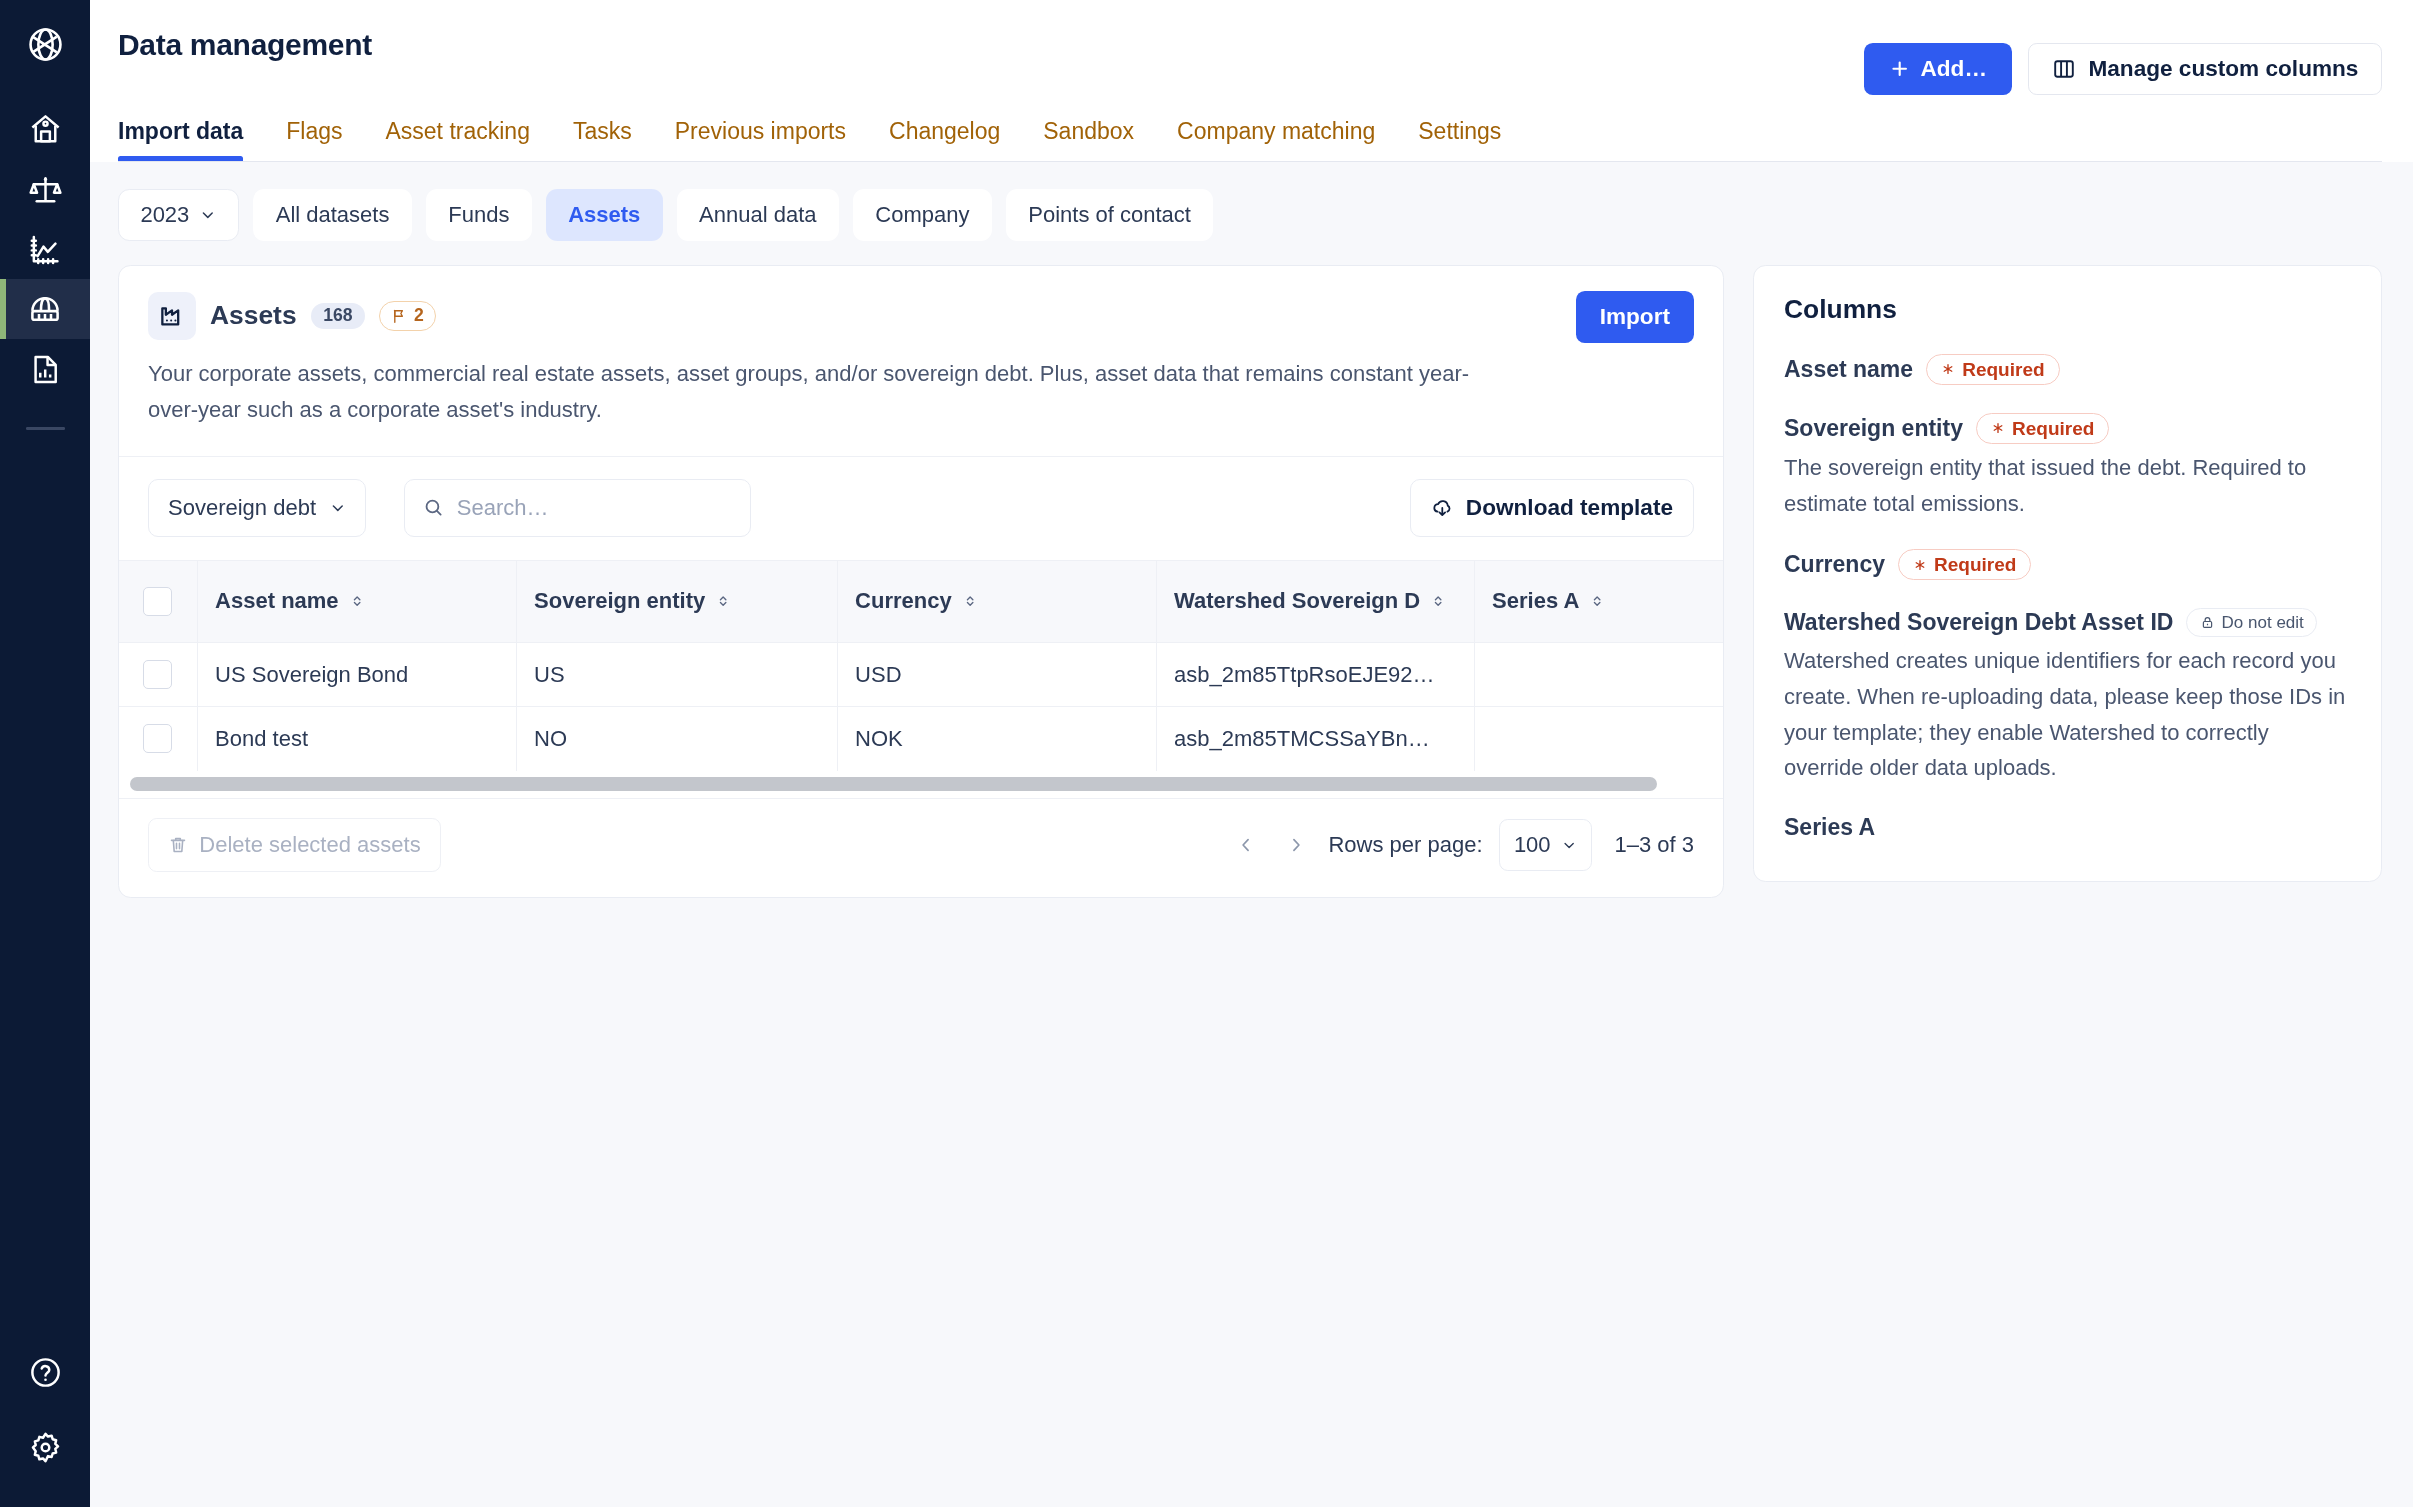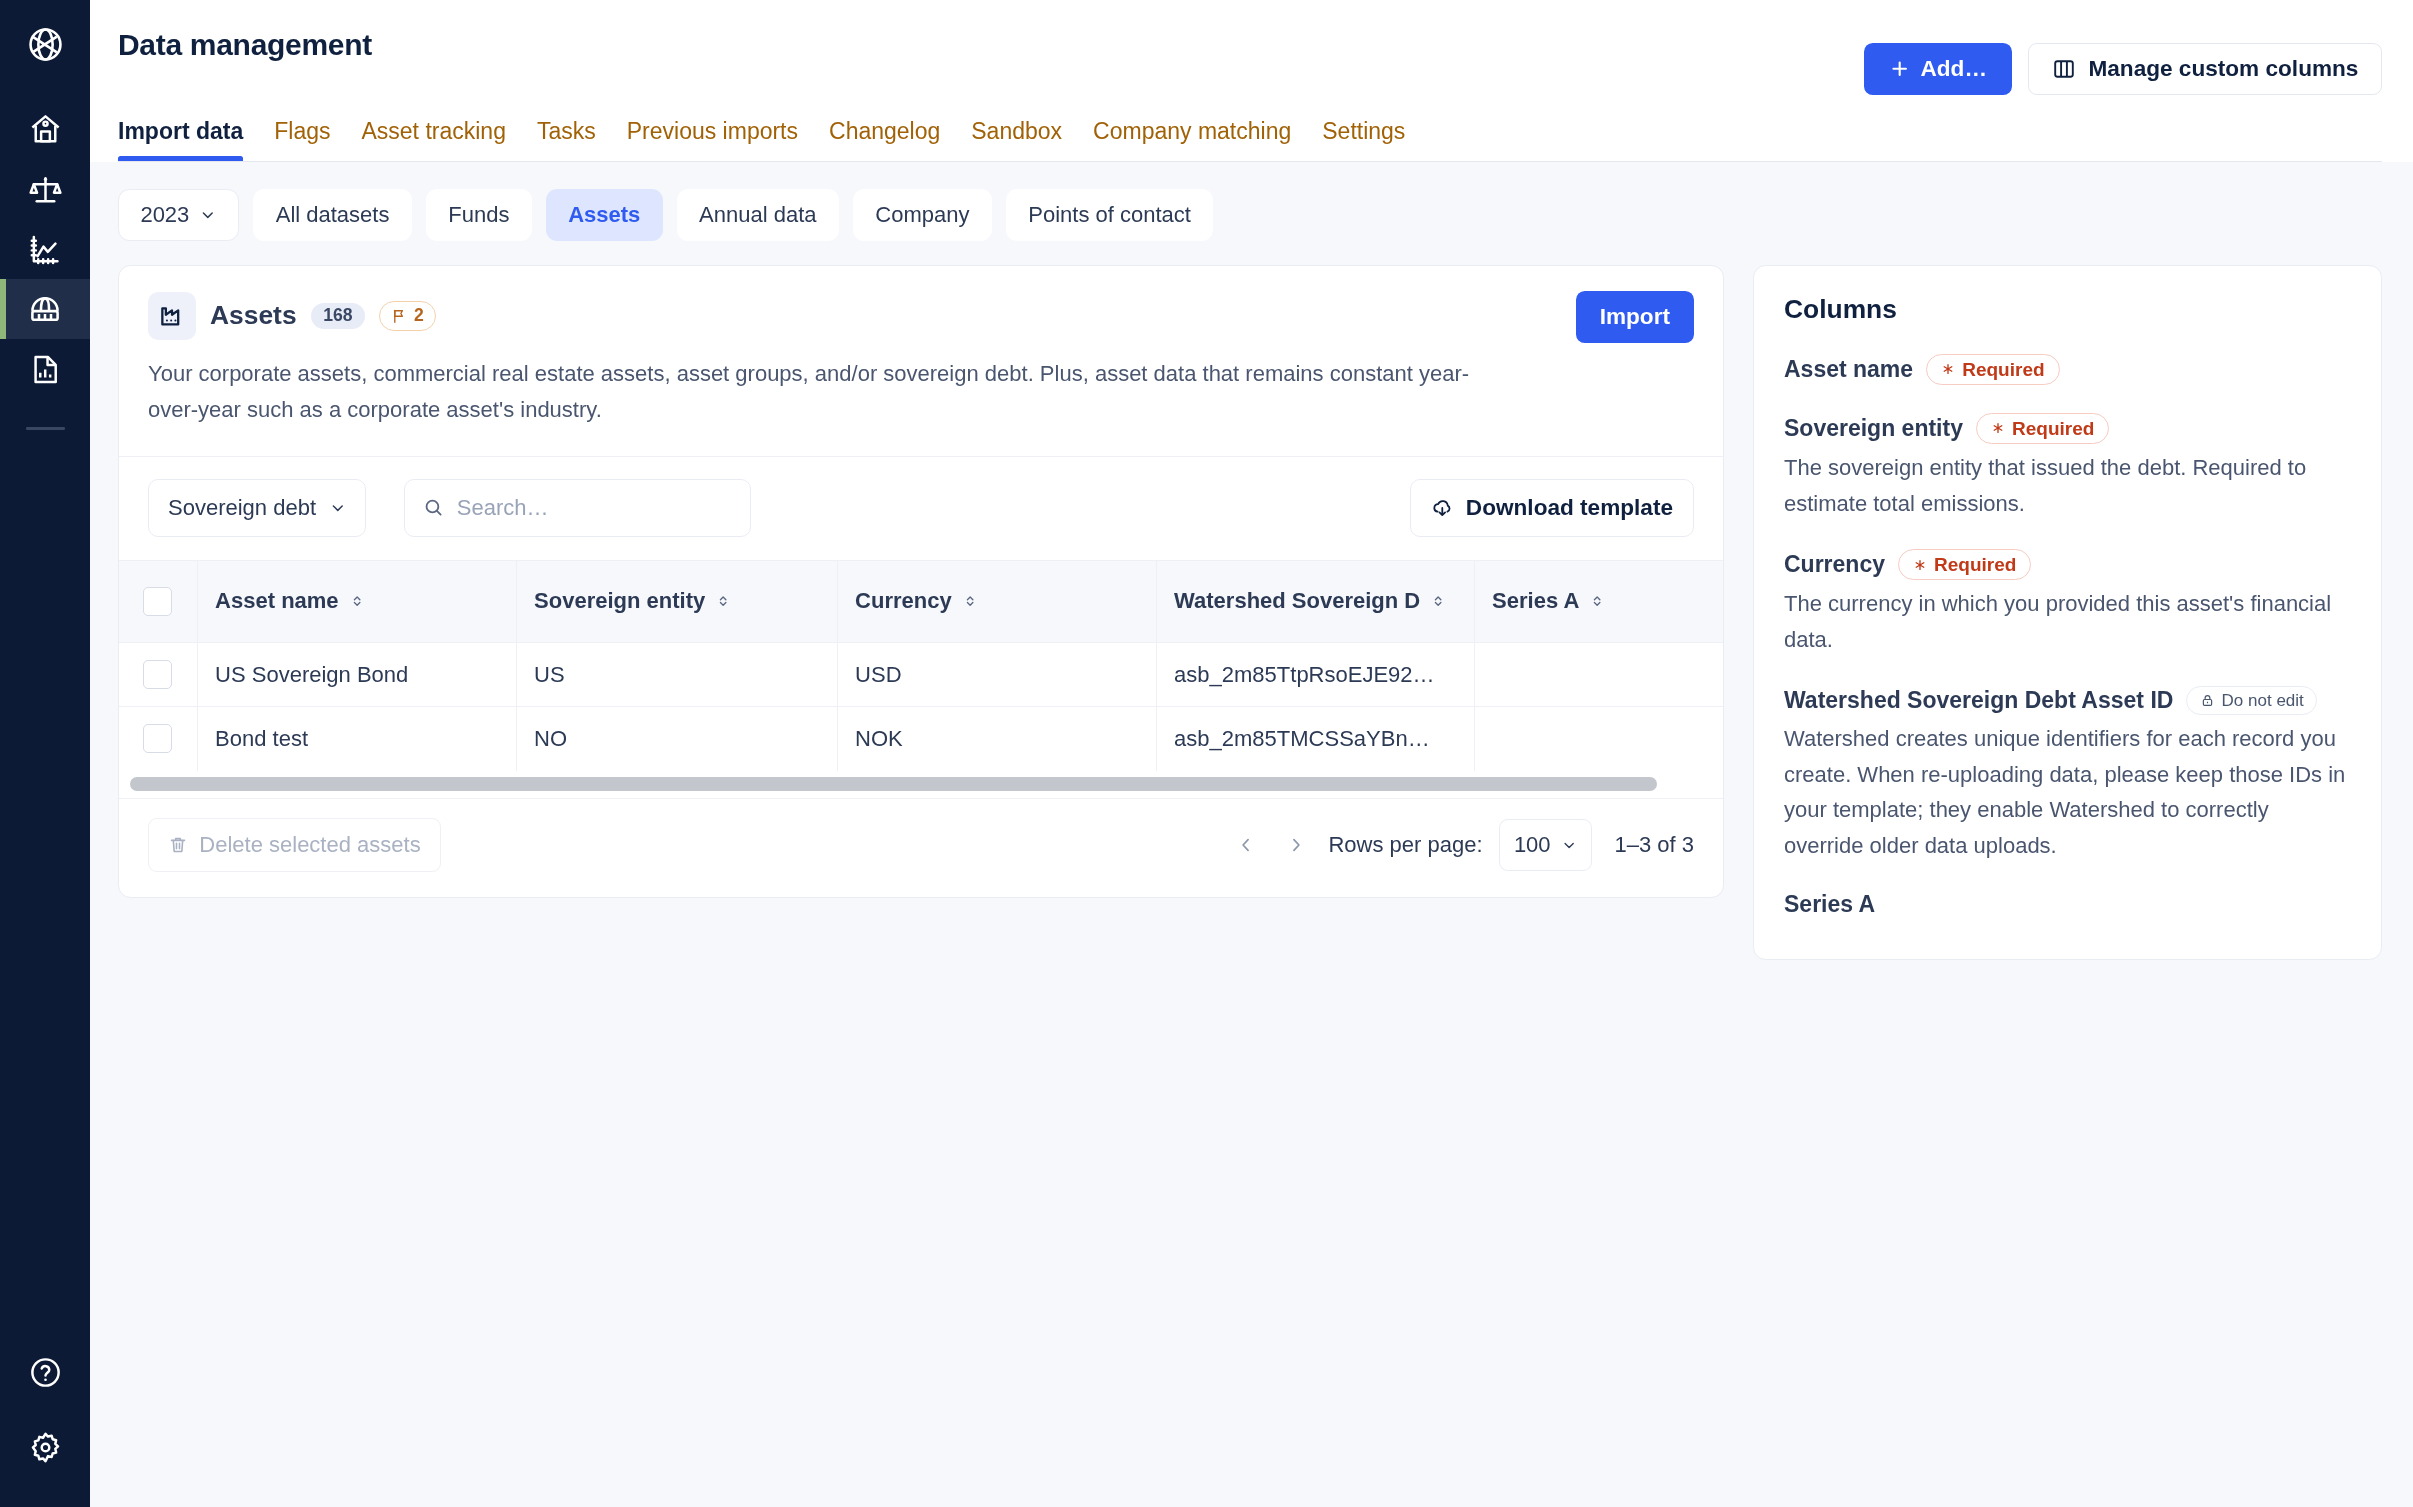--- a/index.html
+++ b/index.html
@@ -48,21 +48,21 @@
     height: 52px; padding: 0 25px; font-size: 22.6px; font-weight: 700;
     display: flex; align-items: center; gap: 10px; cursor: pointer;
     font-family: "Liberation Sans", sans-serif;
   }
   .btn-secondary {
     background: #fff; color: #10203f; border: 1.3px solid #e4e7ef; border-radius: 8.8px;
     height: 52px; padding: 0 22.6px; font-size: 22.6px; font-weight: 700;
     display: flex; align-items: center; gap: 12.6px; cursor: pointer;
     font-family: "Liberation Sans", sans-serif;
   }
-  .tabs { display: flex; align-items: flex-end; gap: 0; margin-top: 22.6px; }
+  .tabs { display: flex; align-items: flex-end; gap: 12px; margin-top: 22.6px; }
   .tab {
     font-size: 23px; color: #a16207; padding: 0 0 16.3px 0; margin-right: 31px;
     cursor: pointer; position: relative; white-space: nowrap;
   }
   .tab.active { color: #10203f; font-weight: 700; }
   .tab.active::after {
     content: ""; position: absolute; left: 0; right: 0; bottom: 0; height: 5px;
     background: #2f5bf0; border-radius: 2.5px 2.5px 0 0;
   }
   .tabs-underline { height: 1.3px; background: #e4e7ef; }
@@ -556,21 +556,20 @@
             <span class="col-name">Currency</span>
             <span class="req-badge">
               <span>
                 <svg width="14" height="14" viewBox="0 0 24 24" fill="none" stroke="#c03a18" stroke-width="2.3" stroke-linecap="round">
                     <path d="M12 4.5v15M5.5 8.2l13 7.6M18.5 8.2l-13 7.6"></path>
                   </svg>
               </span>
               <span>Required</span>
             </span>
           </div>
-          <div class="col-desc">The currency in which you provided this asset's financial data.</div>
         </div>
 
         <div class="col-block">
           <div class="col-head">
             <span class="col-name">Watershed Sovereign Debt Asset ID</span>
             <span class="lock-badge">
               <span>
                 <svg width="15" height="15" viewBox="0 0 24 24" fill="none" stroke="#49566e" stroke-width="1.9" stroke-linejoin="round">
                   <rect x="5.4" y="10.4" width="13.2" height="9.4" rx="1.8"></rect>
                   <path d="M8.2 10.3V7.9a3.8 3.8 0 0 1 7.6 0v2.4"></path>

